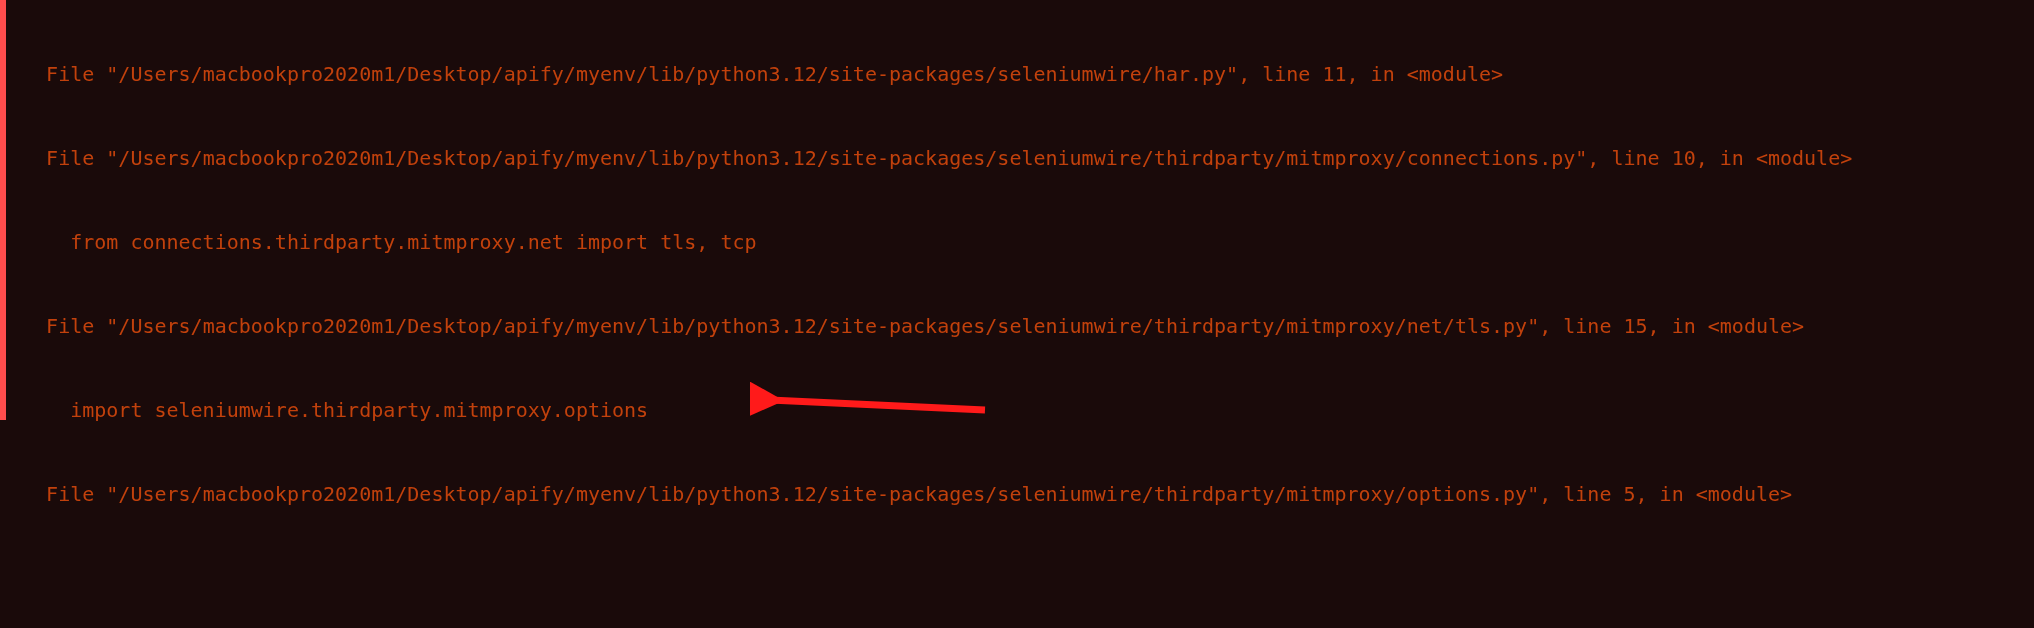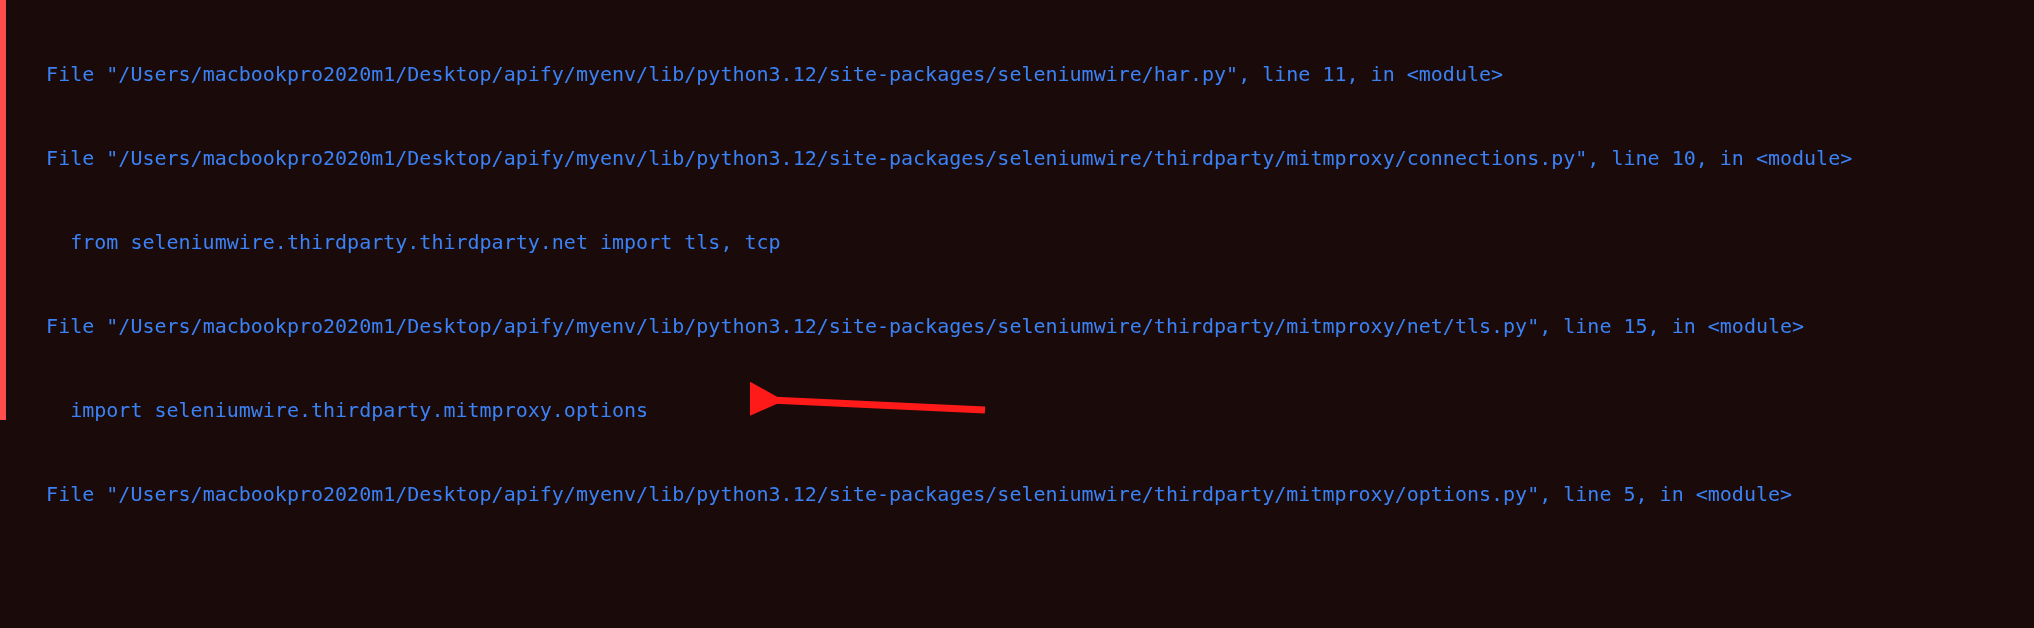--- a/index.html
+++ b/index.html
@@ -27,41 +27,41 @@
     height: 420px;
     background: #ff4d4d;
   }
   .trace-block {
     padding-left: 22px;
     white-space: pre-wrap;
     word-break: break-all;
     font-weight: 500;
   }
   .trace-line {
-    color: #3b82f6;
+    color: #c2410c;
   }
   .arrow {
     position: absolute;
     left: 750px;
     top: 382px;
     width: 240px;
     height: 44px;
     pointer-events: none;
   }
 </style>
 </head>
 <body>
 
 <div class="terminal-area">
   <div class="red-bar"></div>
 
   <div class="trace-block">
     <div class="trace-line">  File "/Users/macbookpro2020m1/Desktop/apify/myenv/lib/python3.12/site-packages/seleniumwire/har.py", line 11, in &lt;module&gt;</div>
     <div class="trace-line">  File "/Users/macbookpro2020m1/Desktop/apify/myenv/lib/python3.12/site-packages/seleniumwire/thirdparty/mitmproxy/connections.py", line 10, in &lt;module&gt;</div>
-    <div class="trace-line">    from seleniumwire.thirdparty.thirdparty.net import tls, tcp</div>
+    <div class="trace-line">    from connections.thirdparty.mitmproxy.net import tls, tcp</div>
     <div class="trace-line">  File "/Users/macbookpro2020m1/Desktop/apify/myenv/lib/python3.12/site-packages/seleniumwire/thirdparty/mitmproxy/net/tls.py", line 15, in &lt;module&gt;</div>
     <div class="trace-line">    import seleniumwire.thirdparty.mitmproxy.options</div>
     <div class="trace-line">  File "/Users/macbookpro2020m1/Desktop/apify/myenv/lib/python3.12/site-packages/seleniumwire/thirdparty/mitmproxy/options.py", line 5, in &lt;module&gt;</div>
     
     
     
     
   </div>
 
   <svg class="arrow" viewBox="0 0 240 44">

